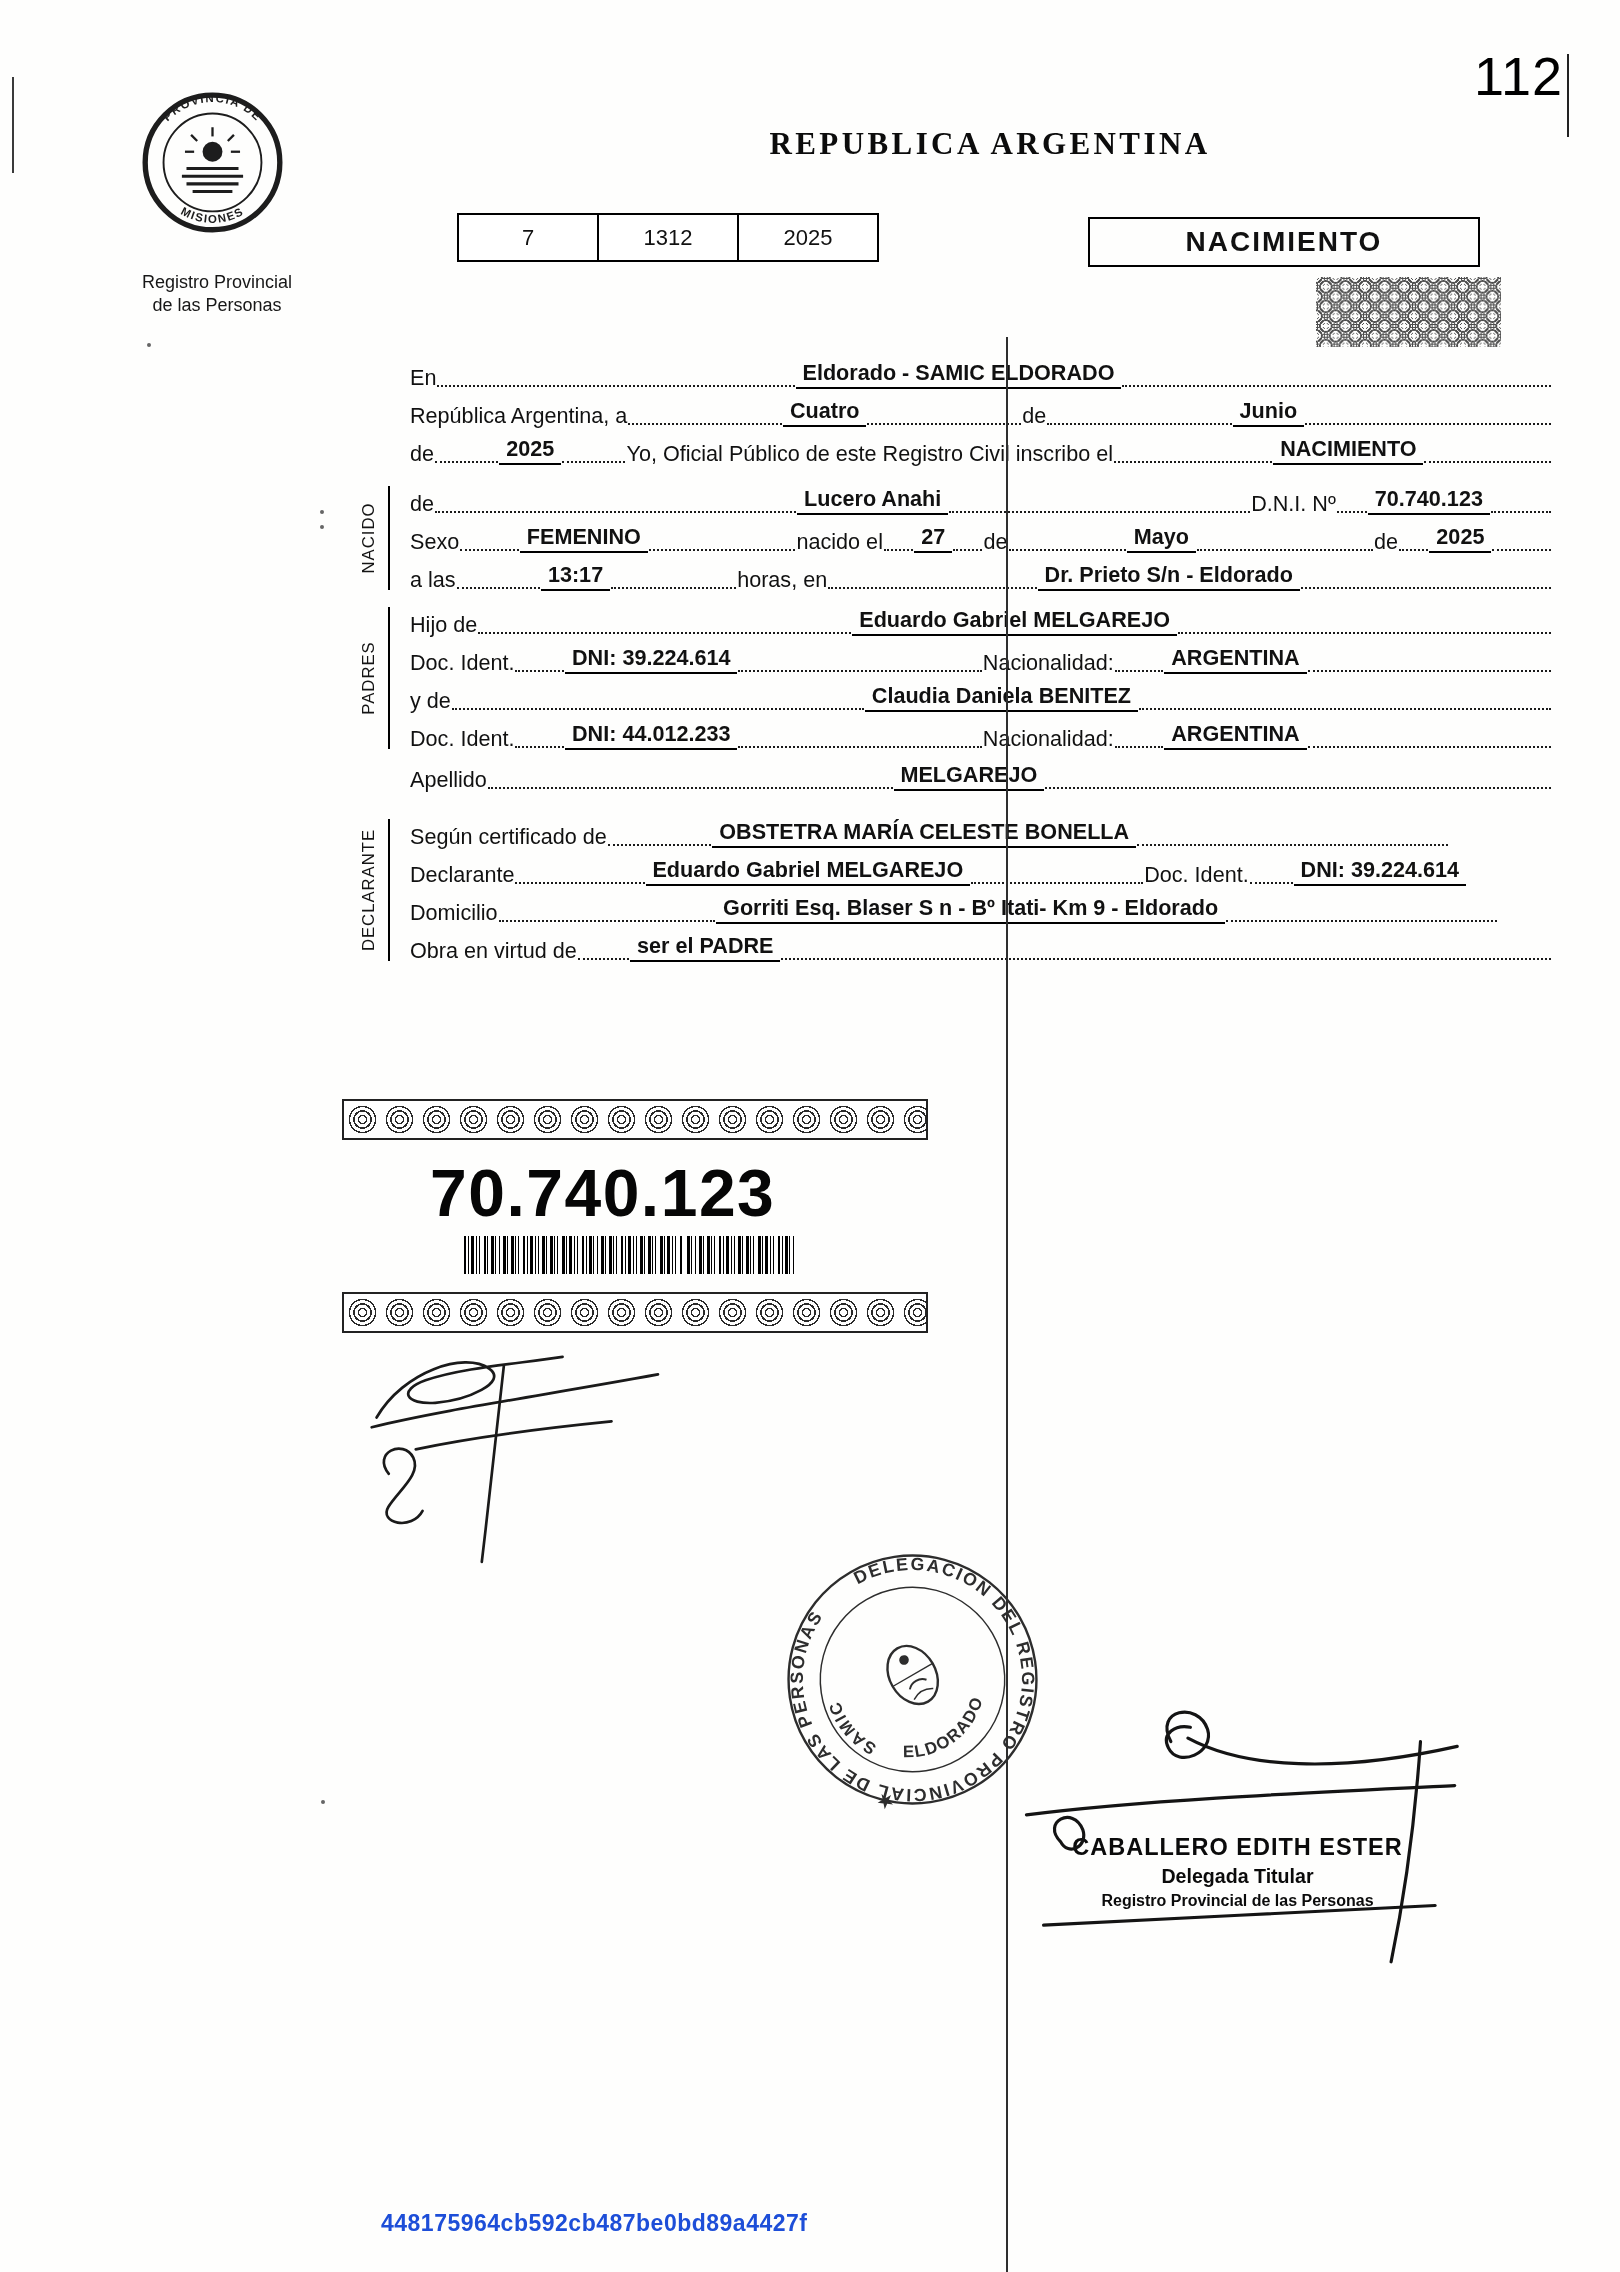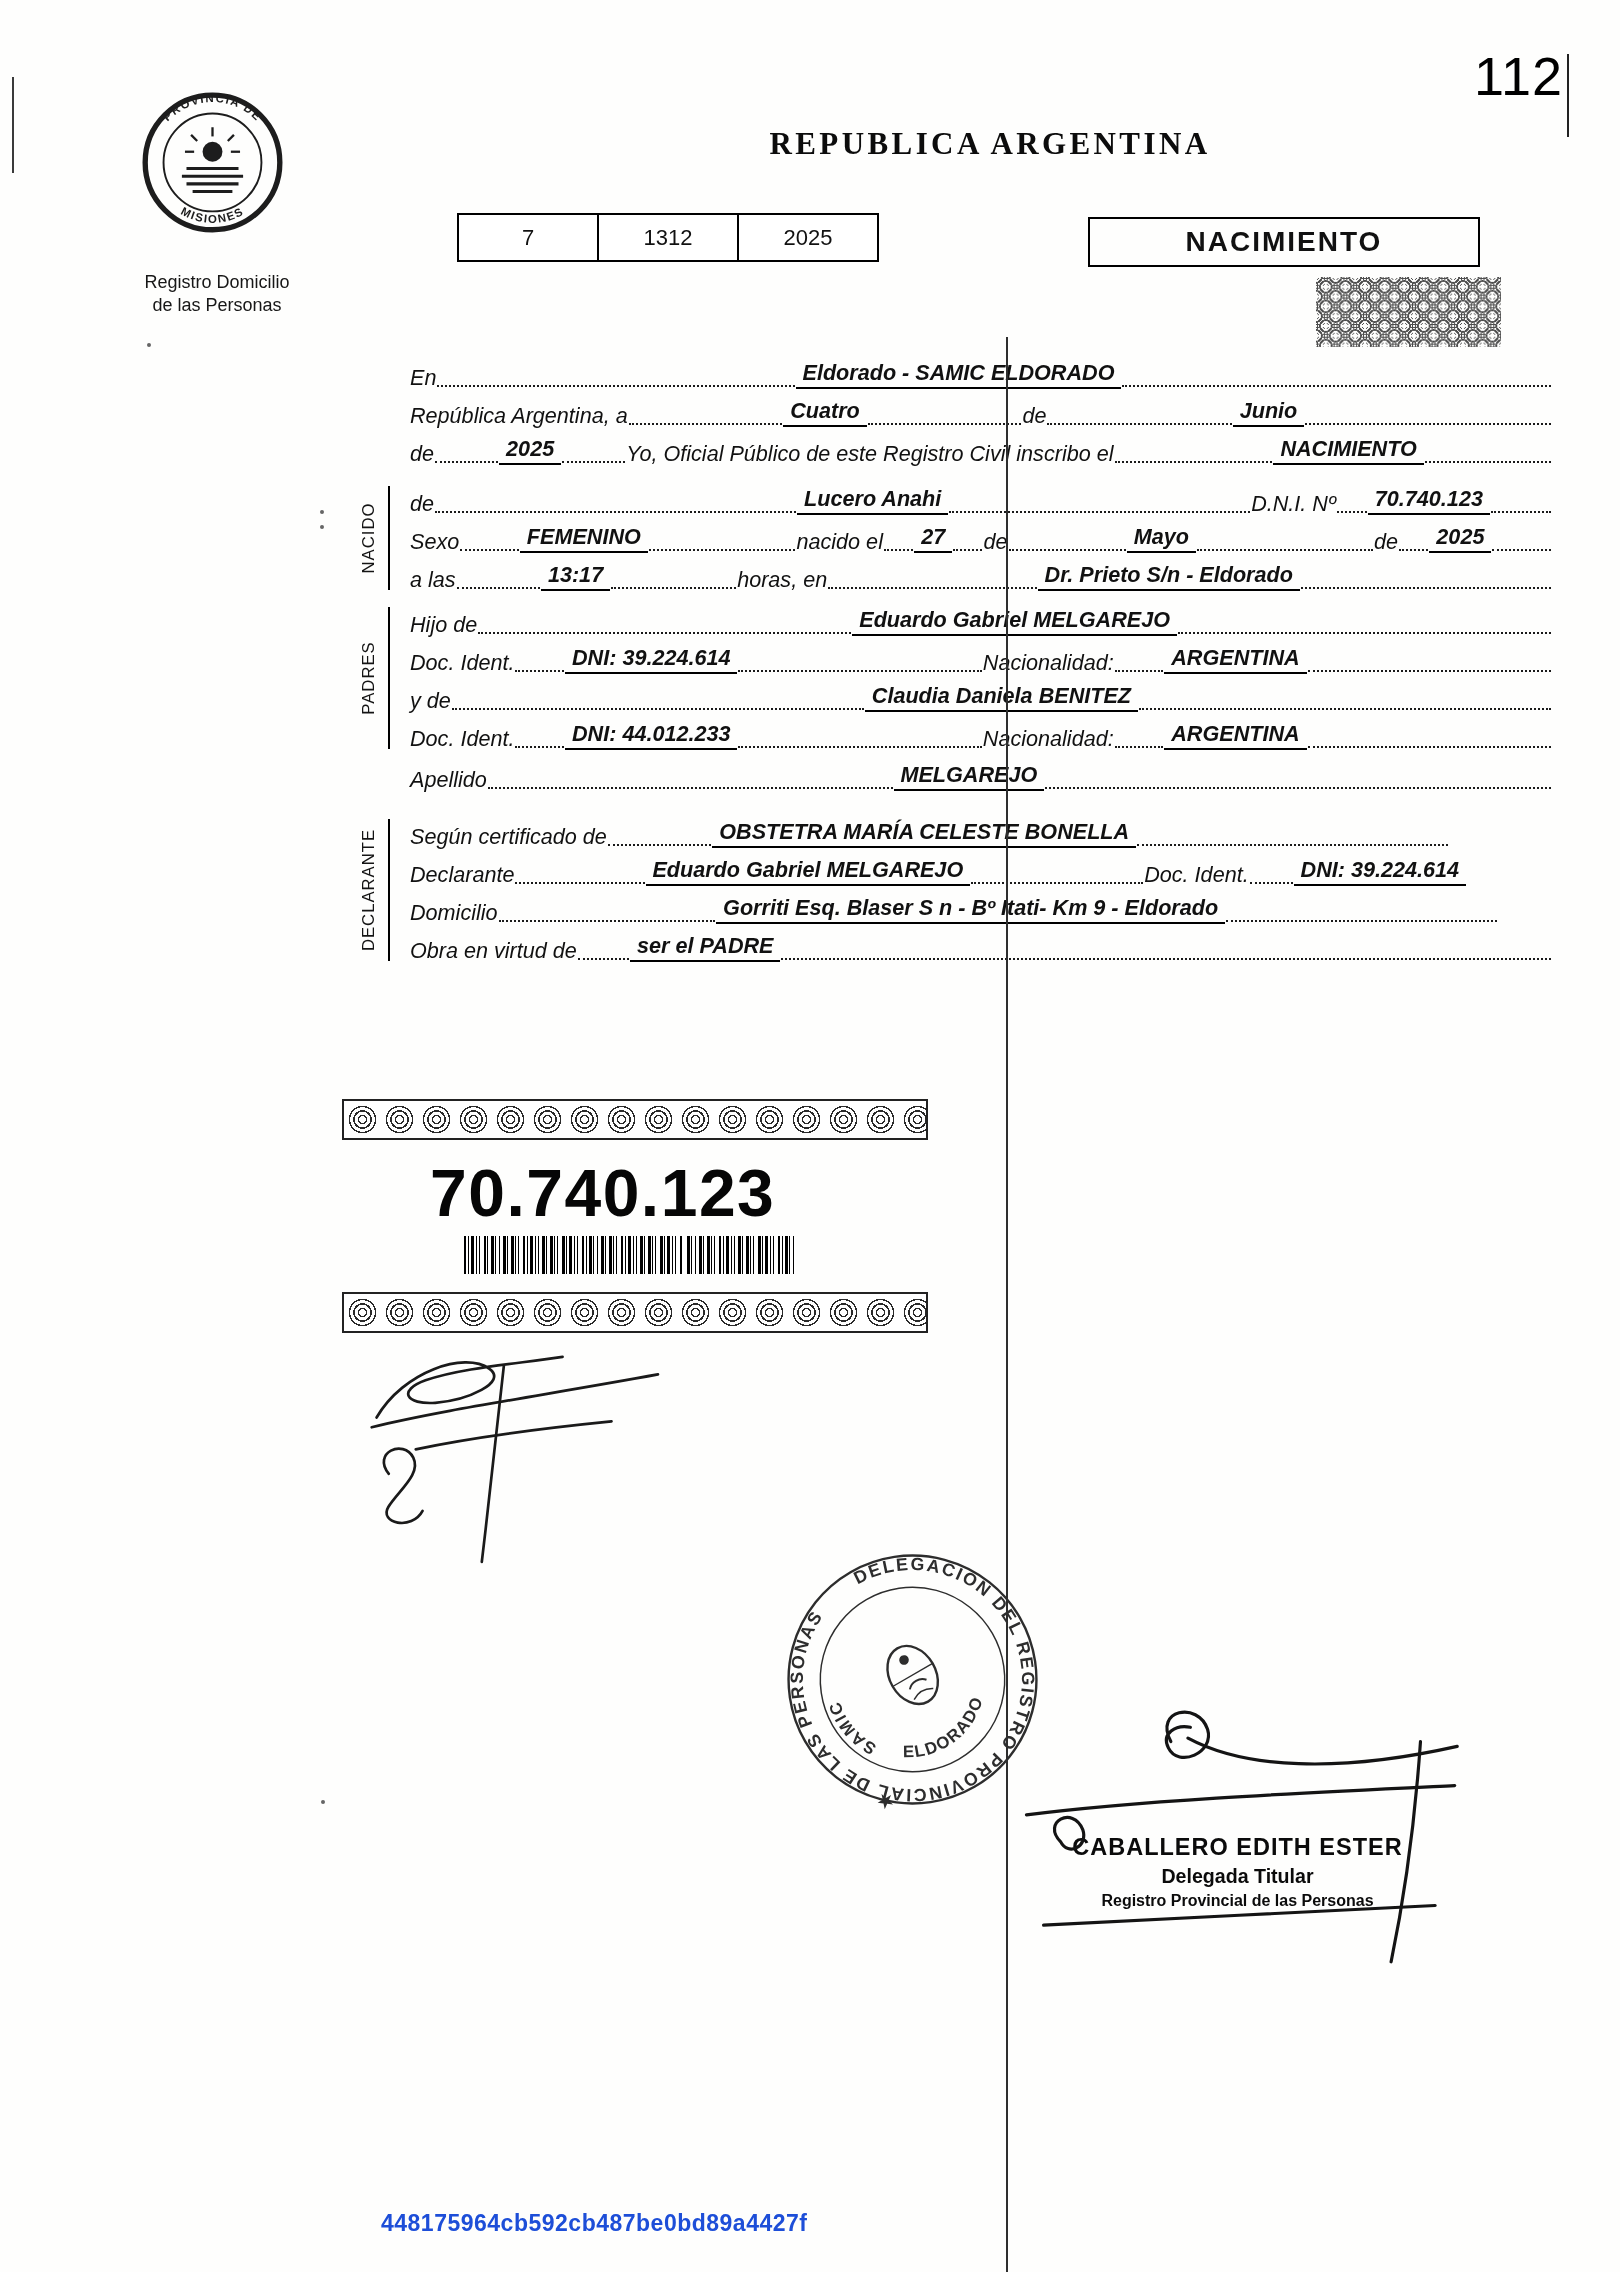--- a/index.html
+++ b/index.html
@@ -38,21 +38,21 @@
   .guilloche-stamp { position:absolute; left:1316px; top:277px; width:185px; height:70px; opacity:.88;
       background-image:
         radial-gradient(circle, rgba(0,0,0,0) 0 2.5px, #333 2.5px 3.4px, rgba(0,0,0,0) 3.4px 5.4px, #333 5.4px 6.4px, rgba(0,0,0,0) 6.4px 8.3px, #333 8.3px 9.3px, rgba(0,0,0,0) 9.3px),
         radial-gradient(circle, rgba(0,0,0,0) 0 2.5px, #333 2.5px 3.4px, rgba(0,0,0,0) 3.4px 5.4px, #333 5.4px 6.4px, rgba(0,0,0,0) 6.4px 8.3px, #333 8.3px 9.3px, rgba(0,0,0,0) 9.3px);
       background-size:19.6px 19.6px; background-position:0 0, 9.8px 9.8px; }
 
   .fold-line { position:absolute; left:1006px; top:337px; width:2px; height:1935px; background:#2e2e2e; z-index:6; }
 
   
   .form { position:absolute; left:410px; top:355px; width:1142px; font-size:21.6px; z-index:3; }
-  .row { display:flex; align-items:flex-end; height:38px; white-space:nowrap;font-style:italic; }
+  .row { display:flex; align-items:flex-end; height:38px; white-space:nowrap; }
   .lbl { flex:0 0 auto; padding-bottom:2px; }
   .dots { flex:1 1 0; border-bottom:2px dotted #1a1a1a; margin:0 1px 5.9px 1px; height:1px; min-width:0; }
   .val { flex:0 0 auto; font-weight:700; border-bottom:2px solid #000; padding:0 6.9px 1px; margin-bottom:3.9px; }
   .f01{flex:.1}.f02{flex:.2}.f03{flex:.3}.f04{flex:.4}.f05{flex:.5}.f06{flex:.6}
   .f08{flex:.8}.f10{flex:1}.f12{flex:1.2}.f15{flex:1.5}
 
   .section { position:relative; }
   .section::before { content:""; position:absolute; left:-22.5px; top:4.9px; bottom:4.9px; border-left:2px solid #000; }
   .vlabel { position:absolute; left:-41px; top:50%; transform:translate(-50%,-50%) rotate(-90deg);
             font-size:16.7px; letter-spacing:1px; white-space:nowrap; color:#141414; }
@@ -123,21 +123,21 @@
     </g>
     <g stroke="#1d1d1d" stroke-width="4">
       <line x1="66" y1="104" x2="134" y2="104"></line>
       <line x1="60" y1="114" x2="140" y2="114"></line>
       <line x1="66" y1="124" x2="134" y2="124"></line>
       <line x1="74" y1="134" x2="126" y2="134"></line>
     </g>
   </svg>
 
   <div class="org-name">
-    <div>Registro Domicilio</div>
+    <div>Registro Provincial</div>
     <div>de las Personas</div>
   </div>
 
   <div class="doc-title">REPUBLICA ARGENTINA</div>
 
   <table class="acta-table">
     <tbody>
     <tr>
       <td>7</td>
       <td>1312</td>

